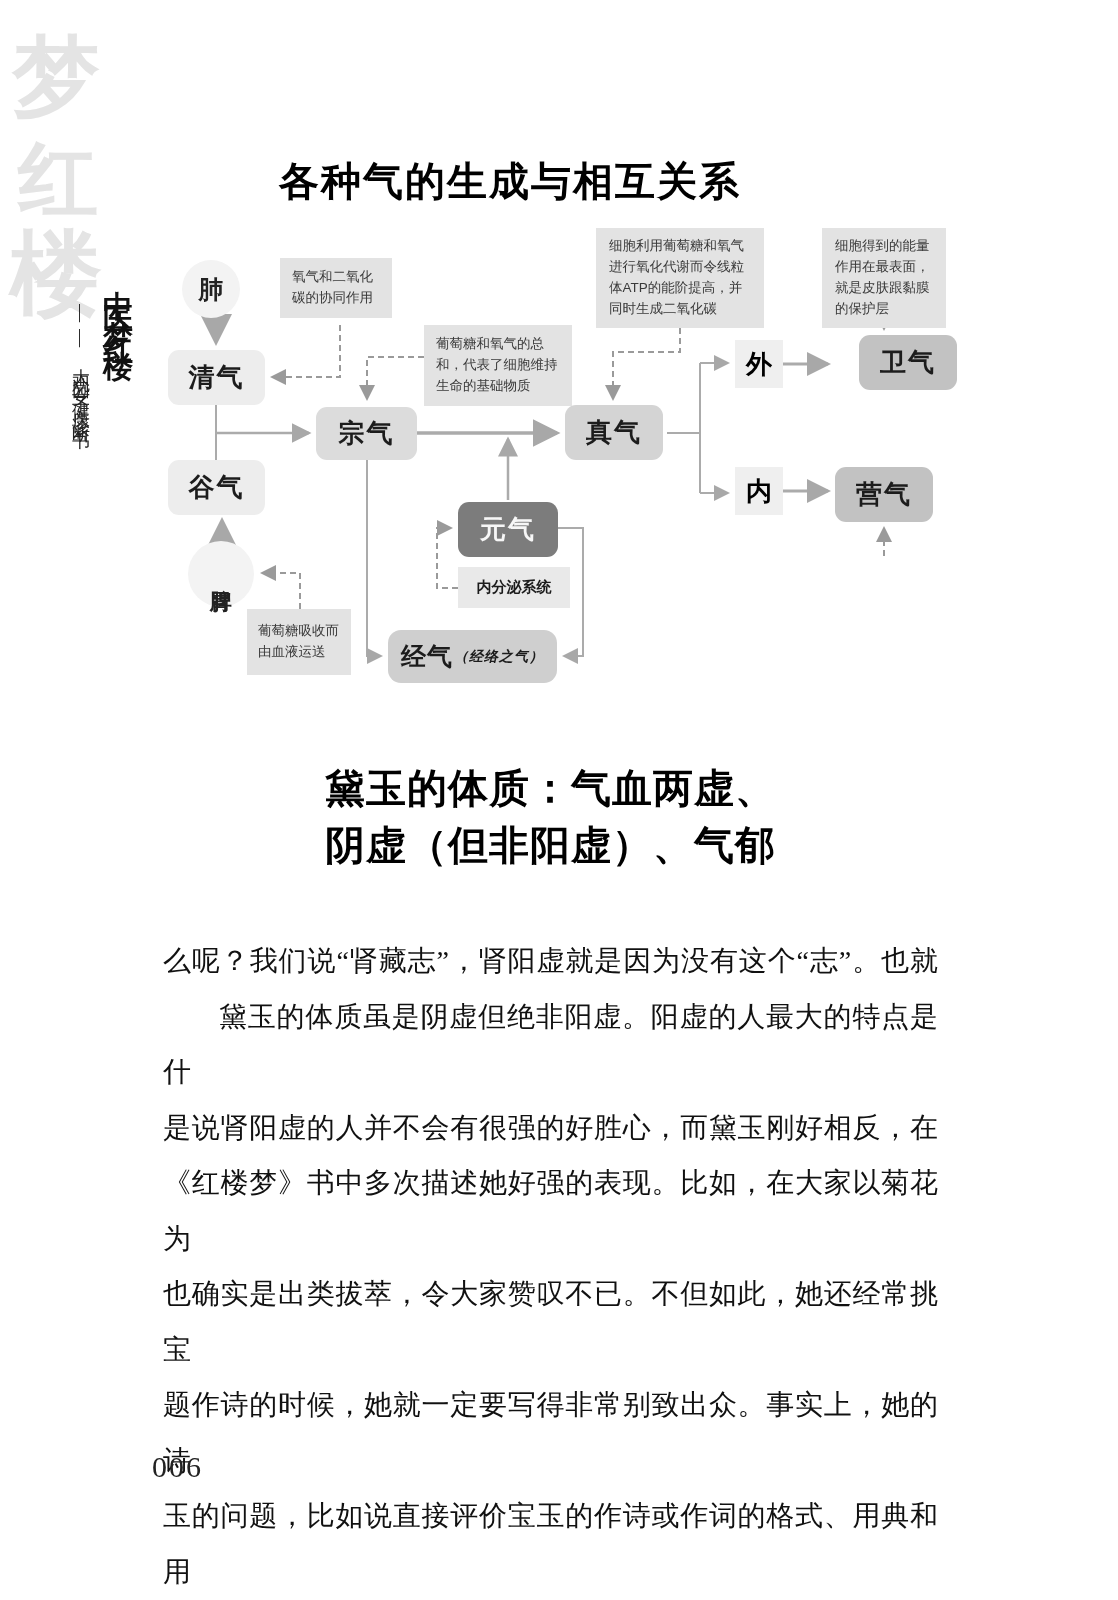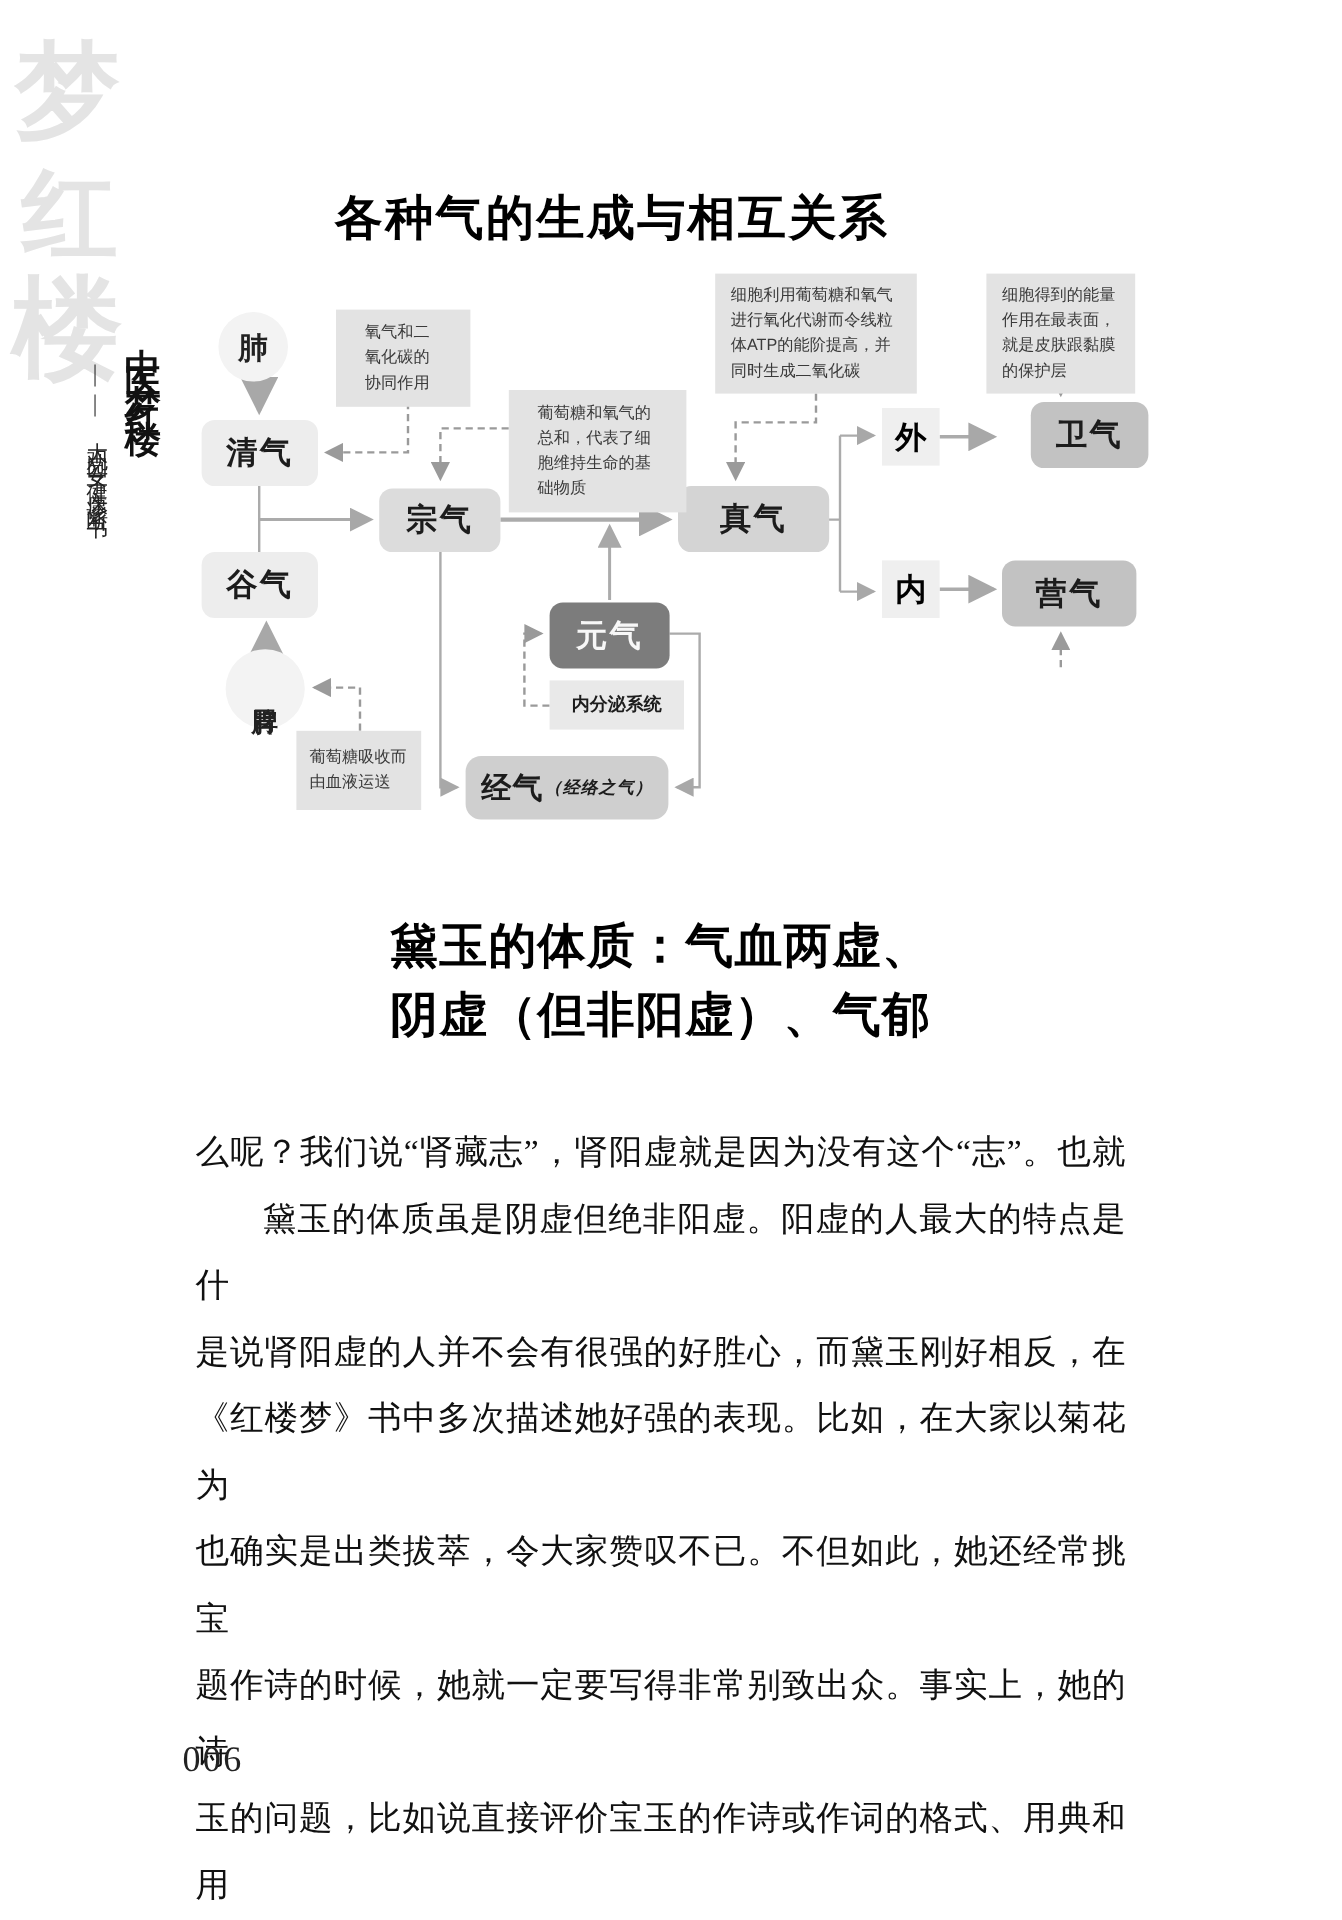--- a/index.html
+++ b/index.html
@@ -43,36 +43,36 @@
   .circle{
     position:absolute;display:flex;align-items:center;justify-content:center;
     background:#f3f3f3;border-radius:50%;font-weight:600;color:#222;
   }
   .sq{
     position:absolute;display:flex;align-items:center;justify-content:center;
     background:#efefef;font-weight:700;font-size:26px;color:#000;
   }
   .ann{
     position:absolute;box-sizing:border-box;background:#e3e3e3;
-    font-size:13.5px;line-height:1.55;color:#3a3a3a;padding:9px 24px;
+    font-size:13.5px;line-height:1.55;color:#3a3a3a;padding:9px 12px;
   }
   .n-lung{left:182px;top:260px;width:58px;height:58px;font-size:25px;}
   .n-piwei{left:188px;top:541px;width:66px;height:66px;font-size:22px;line-height:1.15;}
   .n-piwei span{writing-mode:vertical-rl;letter-spacing:2px;}
   .n-qingqi{left:168px;top:350px;width:97px;height:55px;font-size:26px;letter-spacing:2px;}
   .n-guqi{left:168px;top:460px;width:97px;height:55px;font-size:26px;letter-spacing:2px;}
   .n-zongqi{left:316px;top:407px;width:101px;height:53px;font-size:26px;letter-spacing:2px;}
-  .n-zhenqi{left:565px;top:405px;width:126px;height:55px;font-size:26px;letter-spacing:2px;}
+  .n-zhenqi{left:565px;top:405px;width:98px;height:55px;font-size:26px;letter-spacing:2px;}
   .n-yuanqi{left:458px;top:502px;width:100px;height:55px;font-size:26px;letter-spacing:2px;}
   .n-jingqi{left:388px;top:630px;width:169px;height:53px;font-size:25px;letter-spacing:1px;border-radius:13px;background:#cfcfcf;}
   .n-jingqi .sub{font-size:14px;font-weight:600;margin-left:1px;font-style:italic;}
   .n-wai{left:735px;top:340px;width:48px;height:48px;}
   .n-nei{left:735px;top:467px;width:48px;height:48px;}
   .n-weiqi{left:835px;top:335px;width:98px;height:55px;font-size:26px;letter-spacing:2px;margin-left:24px;}
-  .n-yingqi{left:835px;top:467px;width:112px;height:55px;font-size:26px;letter-spacing:2px;}
+  .n-yingqi{left:835px;top:467px;width:98px;height:55px;font-size:26px;letter-spacing:2px;}
   .n-endocrine{left:458px;top:567px;width:112px;height:41px;font-size:15px;font-weight:600;background:#e9e9e9;border-radius:0;}
   .a-oxygen{left:280px;top:258px;width:112px;}
   .a-glucose-sum{left:424px;top:325px;width:148px;}
   .a-cell-oxidation{left:596px;top:228px;width:168px;padding:8px 13px;}
   .a-energy-surface{left:822px;top:228px;width:124px;padding:8px 13px;}
   .a-glucose-absorb{left:247px;top:609px;width:104px;padding:12px 11px;}
   .a-energy-blood{left:820px;top:556px;width:128px;line-height:1.5;padding:10px 12px;}
   
   .section-heading{
     position:absolute;left:163px;top:760px;width:775px;text-align:center;

